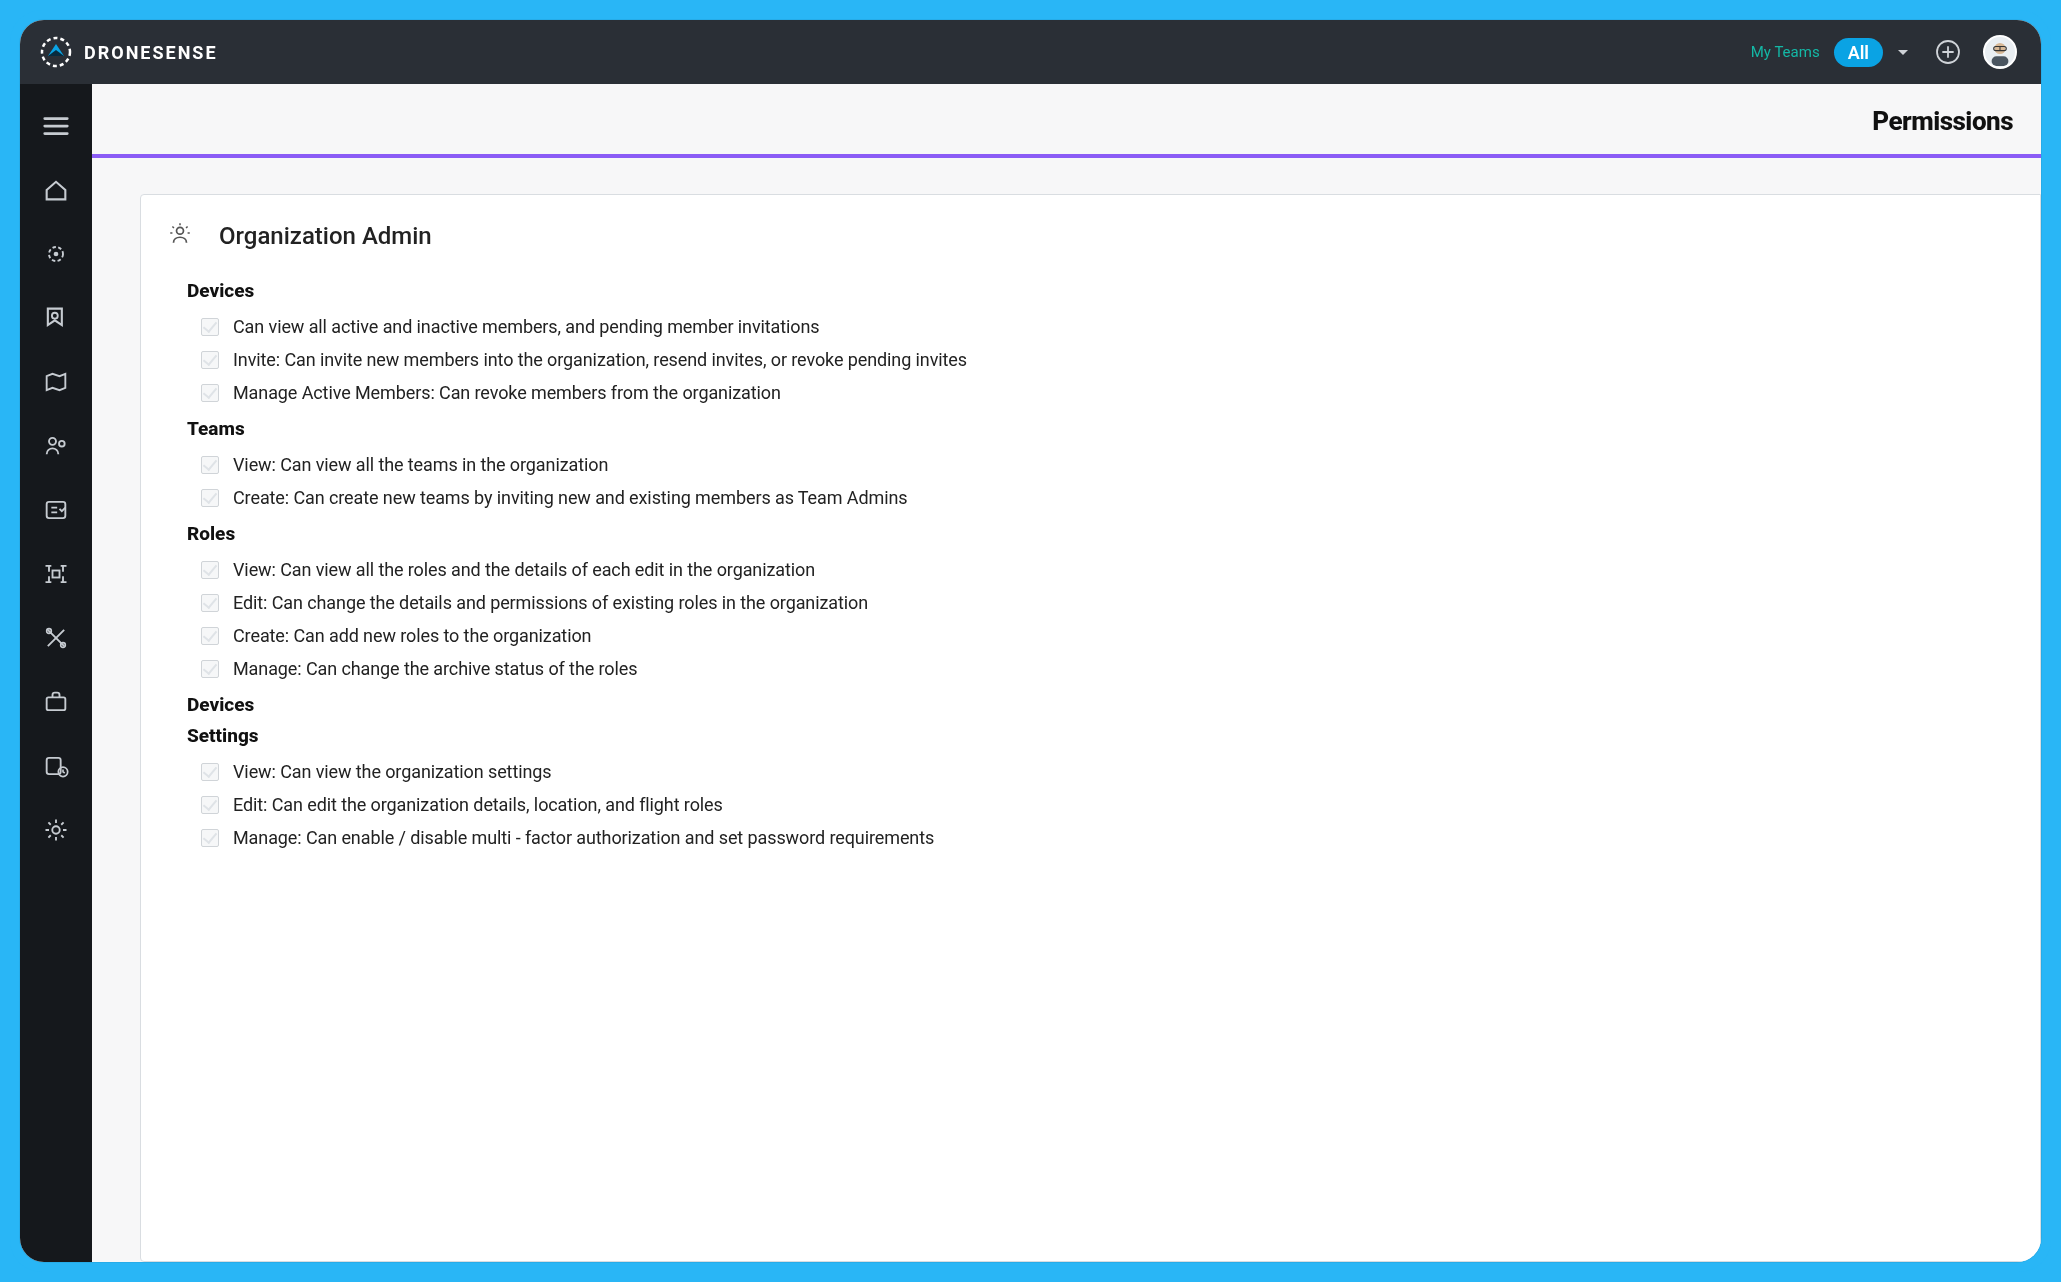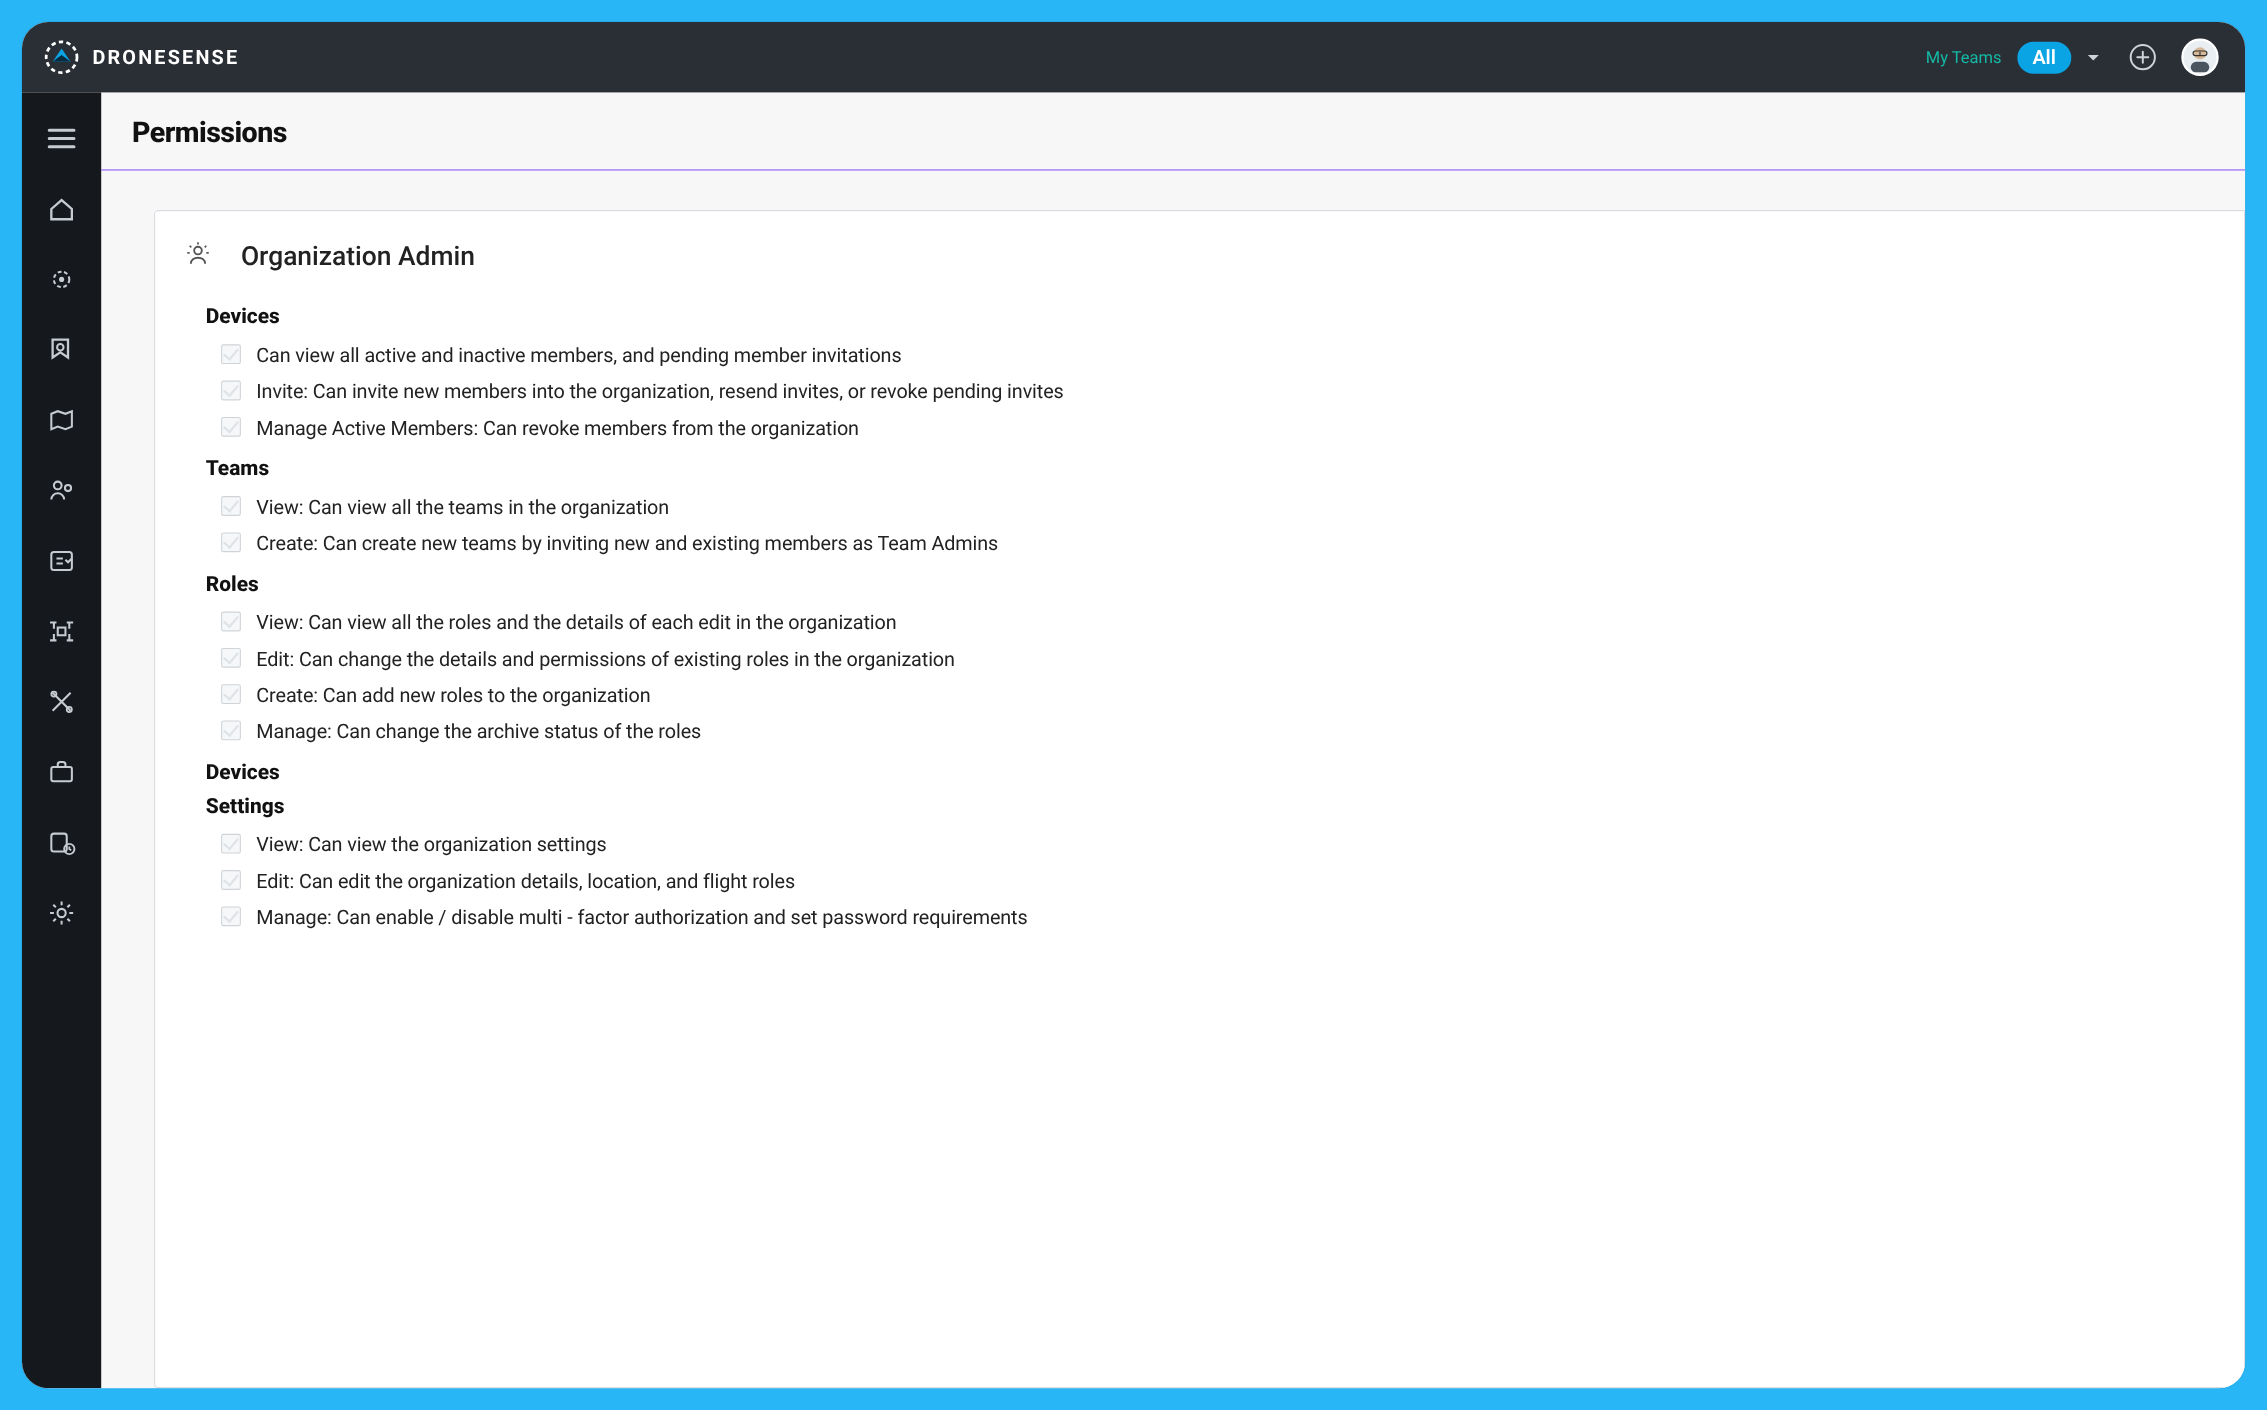--- a/index.html
+++ b/index.html
@@ -61,41 +61,42 @@
     width: 36px; height: 36px;
     display:flex; align-items:center; justify-content:center;
     color: #c6cbd1; cursor: pointer;
   }
   .side-btn svg { width: 28px; height: 28px; }
   .side-btn.hamburger svg { width: 30px; height: 30px; }
   
   .main { flex: 1; display:flex; flex-direction:column; min-width:0; }
   .page-header {
     padding: 22px 28px 18px;
-    border-bottom: 1px solid #8b5cf6;
+    border-bottom: 4px solid #8b5cf6;
+    text-align: right;
   }
   .page-title { font-size: 26px; font-weight: 800; color: #111; letter-spacing: -0.5px;}
   .content-wrap {
     flex:1; overflow:auto;
     padding: 36px 0 0 48px;
   }
   .card {
     border: 1px solid #d9dde1;
     border-radius: 4px 0 0 4px;
     background: #fff;
     padding: 26px 30px 40px 26px;
     min-height: 100%;
   }
   .card-header { display:flex; align-items:center; gap: 12px; margin-bottom: 28px;}
   .card-title { font-size: 24px; font-weight: 500; color: #222; margin-left: 14px; }
   .role-icon { color:#555; }
   .group { margin-bottom: 8px; margin-left: 20px;}
   .group-title { font-size: 19px; font-weight: 800; color: #111; margin-bottom: 8px; margin-top: 4px;}
   .perm-list { }
-  .perm-row { display:flex; gap: 14px; padding: 6px 0 6px 14px; }
+  .perm-row { display:flex; align-items:center; gap: 14px; padding: 6px 0 6px 14px; }
   .checkbox {
     width: 18px; height: 18px;
     border: 1px solid #d0d4d8;
     background: #f6f7f8;
     border-radius: 2px;
     flex-shrink:0;
     position:relative;
   }
   .checkbox::after{
     content:""; position:absolute; left:4px; top:0px;

